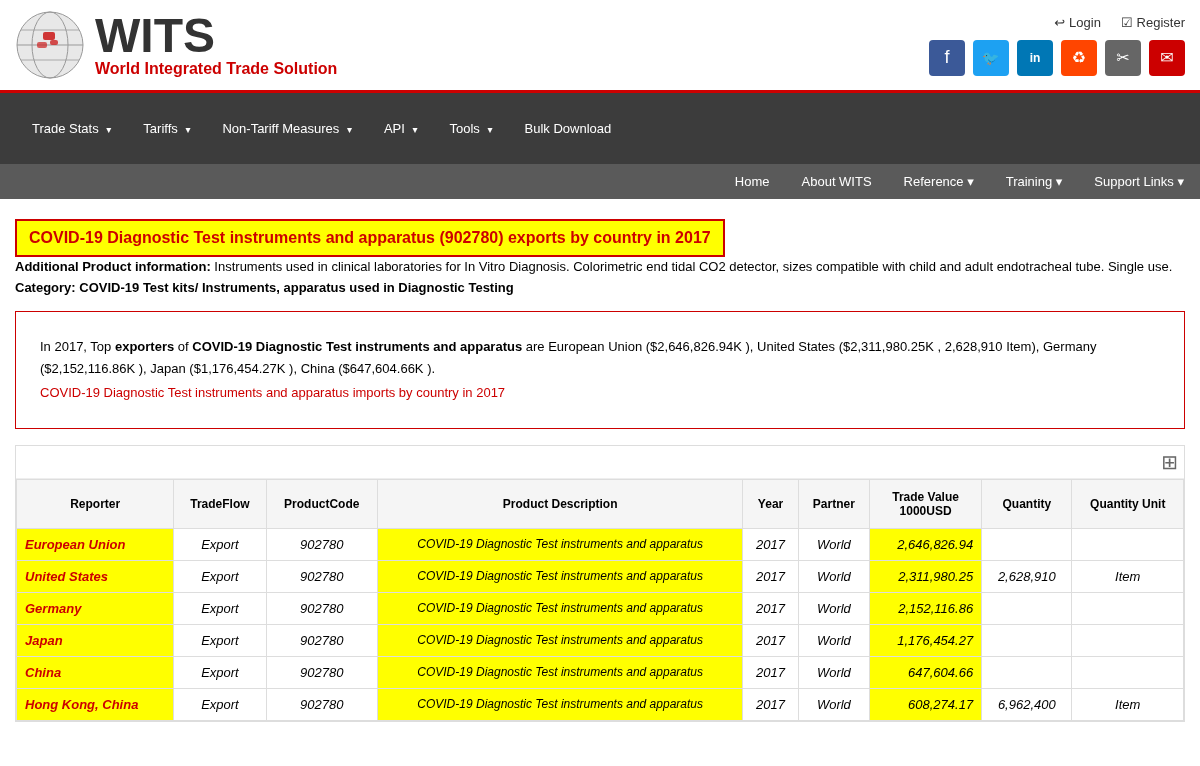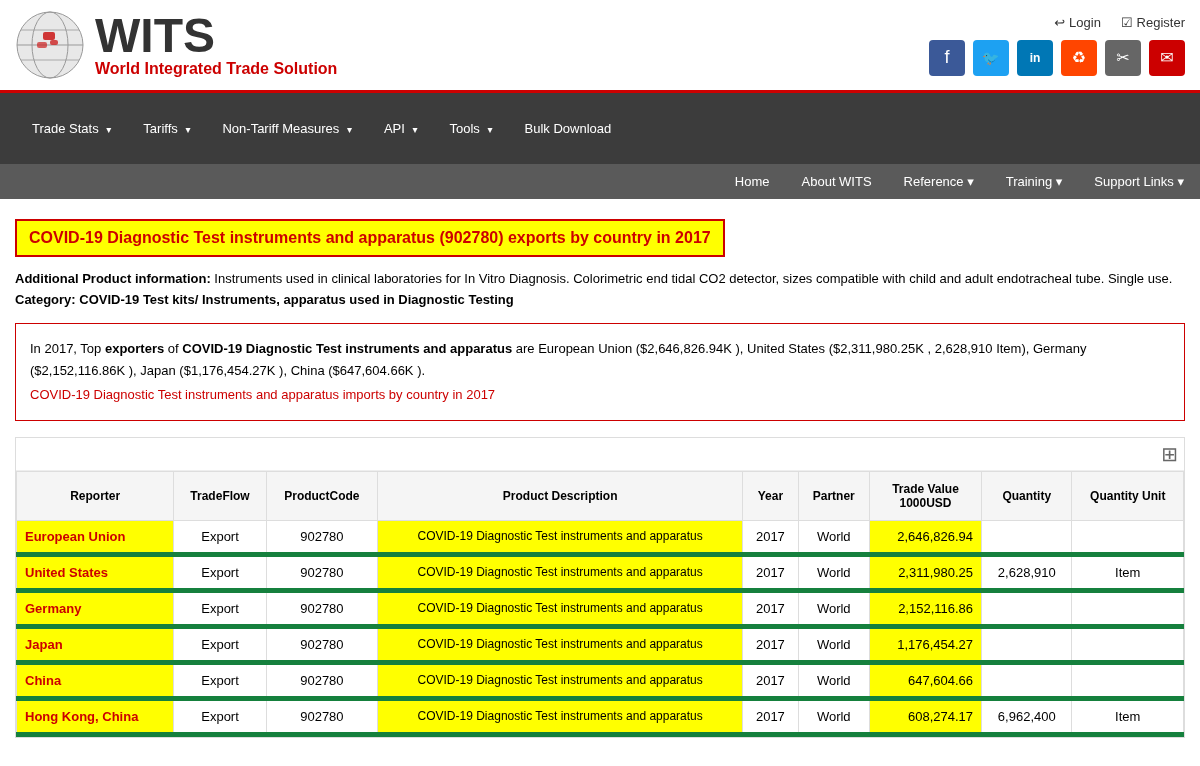--- a/index.html
+++ b/index.html
@@ -31,40 +31,40 @@
 
     
     .nav-secondary { background: #5a5a5a; padding: 0; }
     .nav-secondary ul { display: flex; list-style: none; justify-content: flex-end; }
     .nav-secondary ul li a { display: block; color: #fff; text-decoration: none; padding: 10px 16px; font-size: 13px; white-space: nowrap; }
 
     
     .content { padding: 20px 15px; }
 
     
-    .page-title { background: #ffff00; border: 2px solid #cc0000; padding: 8px 12px; margin-bottom: 12px; display: inline-block; }
+    .page-title { background: #ffff00; border: 2px solid #cc0000; padding: 8px 12px; margin-bottom: 0; display: inline-block; }
     .page-title span { font-size: 16px; font-weight: bold; color: #cc0000; }
 
     
     .product-info { margin-bottom: 12px; line-height: 1.6; font-size: 13px; }
     .product-info strong { font-weight: bold; }
 
     
-    .summary-box { border: 1px solid #cc0000; padding: 14px; margin-bottom: 16px; background: #fff; font-size: 13px; line-height: 1.7; }
+    .summary-box { border: 1px solid #cc0000; padding: 24px; margin-bottom: 16px; background: #fff; font-size: 13px; line-height: 1.7; }
     .summary-box strong { font-weight: bold; }
     .summary-link { color: #cc0000; text-decoration: none; display: block; margin-top: 2px; font-size: 13px; }
 
     
     .table-container { border: 1px solid #ddd; overflow: auto; max-height: 400px; position: relative; }
 
     
     .data-table { width: 100%; border-collapse: collapse; font-size: 13px; }
     .data-table thead tr { background: #f5f5f5; }
     .data-table thead th { padding: 10px 8px; text-align: center; border: 1px solid #ddd; font-weight: bold; white-space: nowrap; font-size: 12px; }
-    .data-table tbody tr { border-bottom: 5px solid #15803d; }
+    .data-table tbody tr { border-bottom: 1px solid #15803d; font-style: italic; }
     .data-table tbody td { padding: 8px; text-align: center; border: 1px solid #ddd; vertical-align: middle; }
     .data-table tbody td.reporter-cell { text-align: left; background: #ffff00; }
     .data-table tbody td.reporter-cell a { color: #cc0000; text-decoration: none; font-weight: bold; font-size: 13px; }
     .data-table tbody td.product-cell { background: #ffff00; text-align: center; font-size: 12px; }
     .data-table tbody td.trade-val-cell { background: #ffff00; text-align: right; }
 
     
     .table-scroll-wrapper { overflow-y: auto; max-height: 380px; }
     .table-scroll-wrapper::-webkit-scrollbar { width: 12px; }
     .table-scroll-wrapper::-webkit-scrollbar-track { background: #f1f1f1; }

